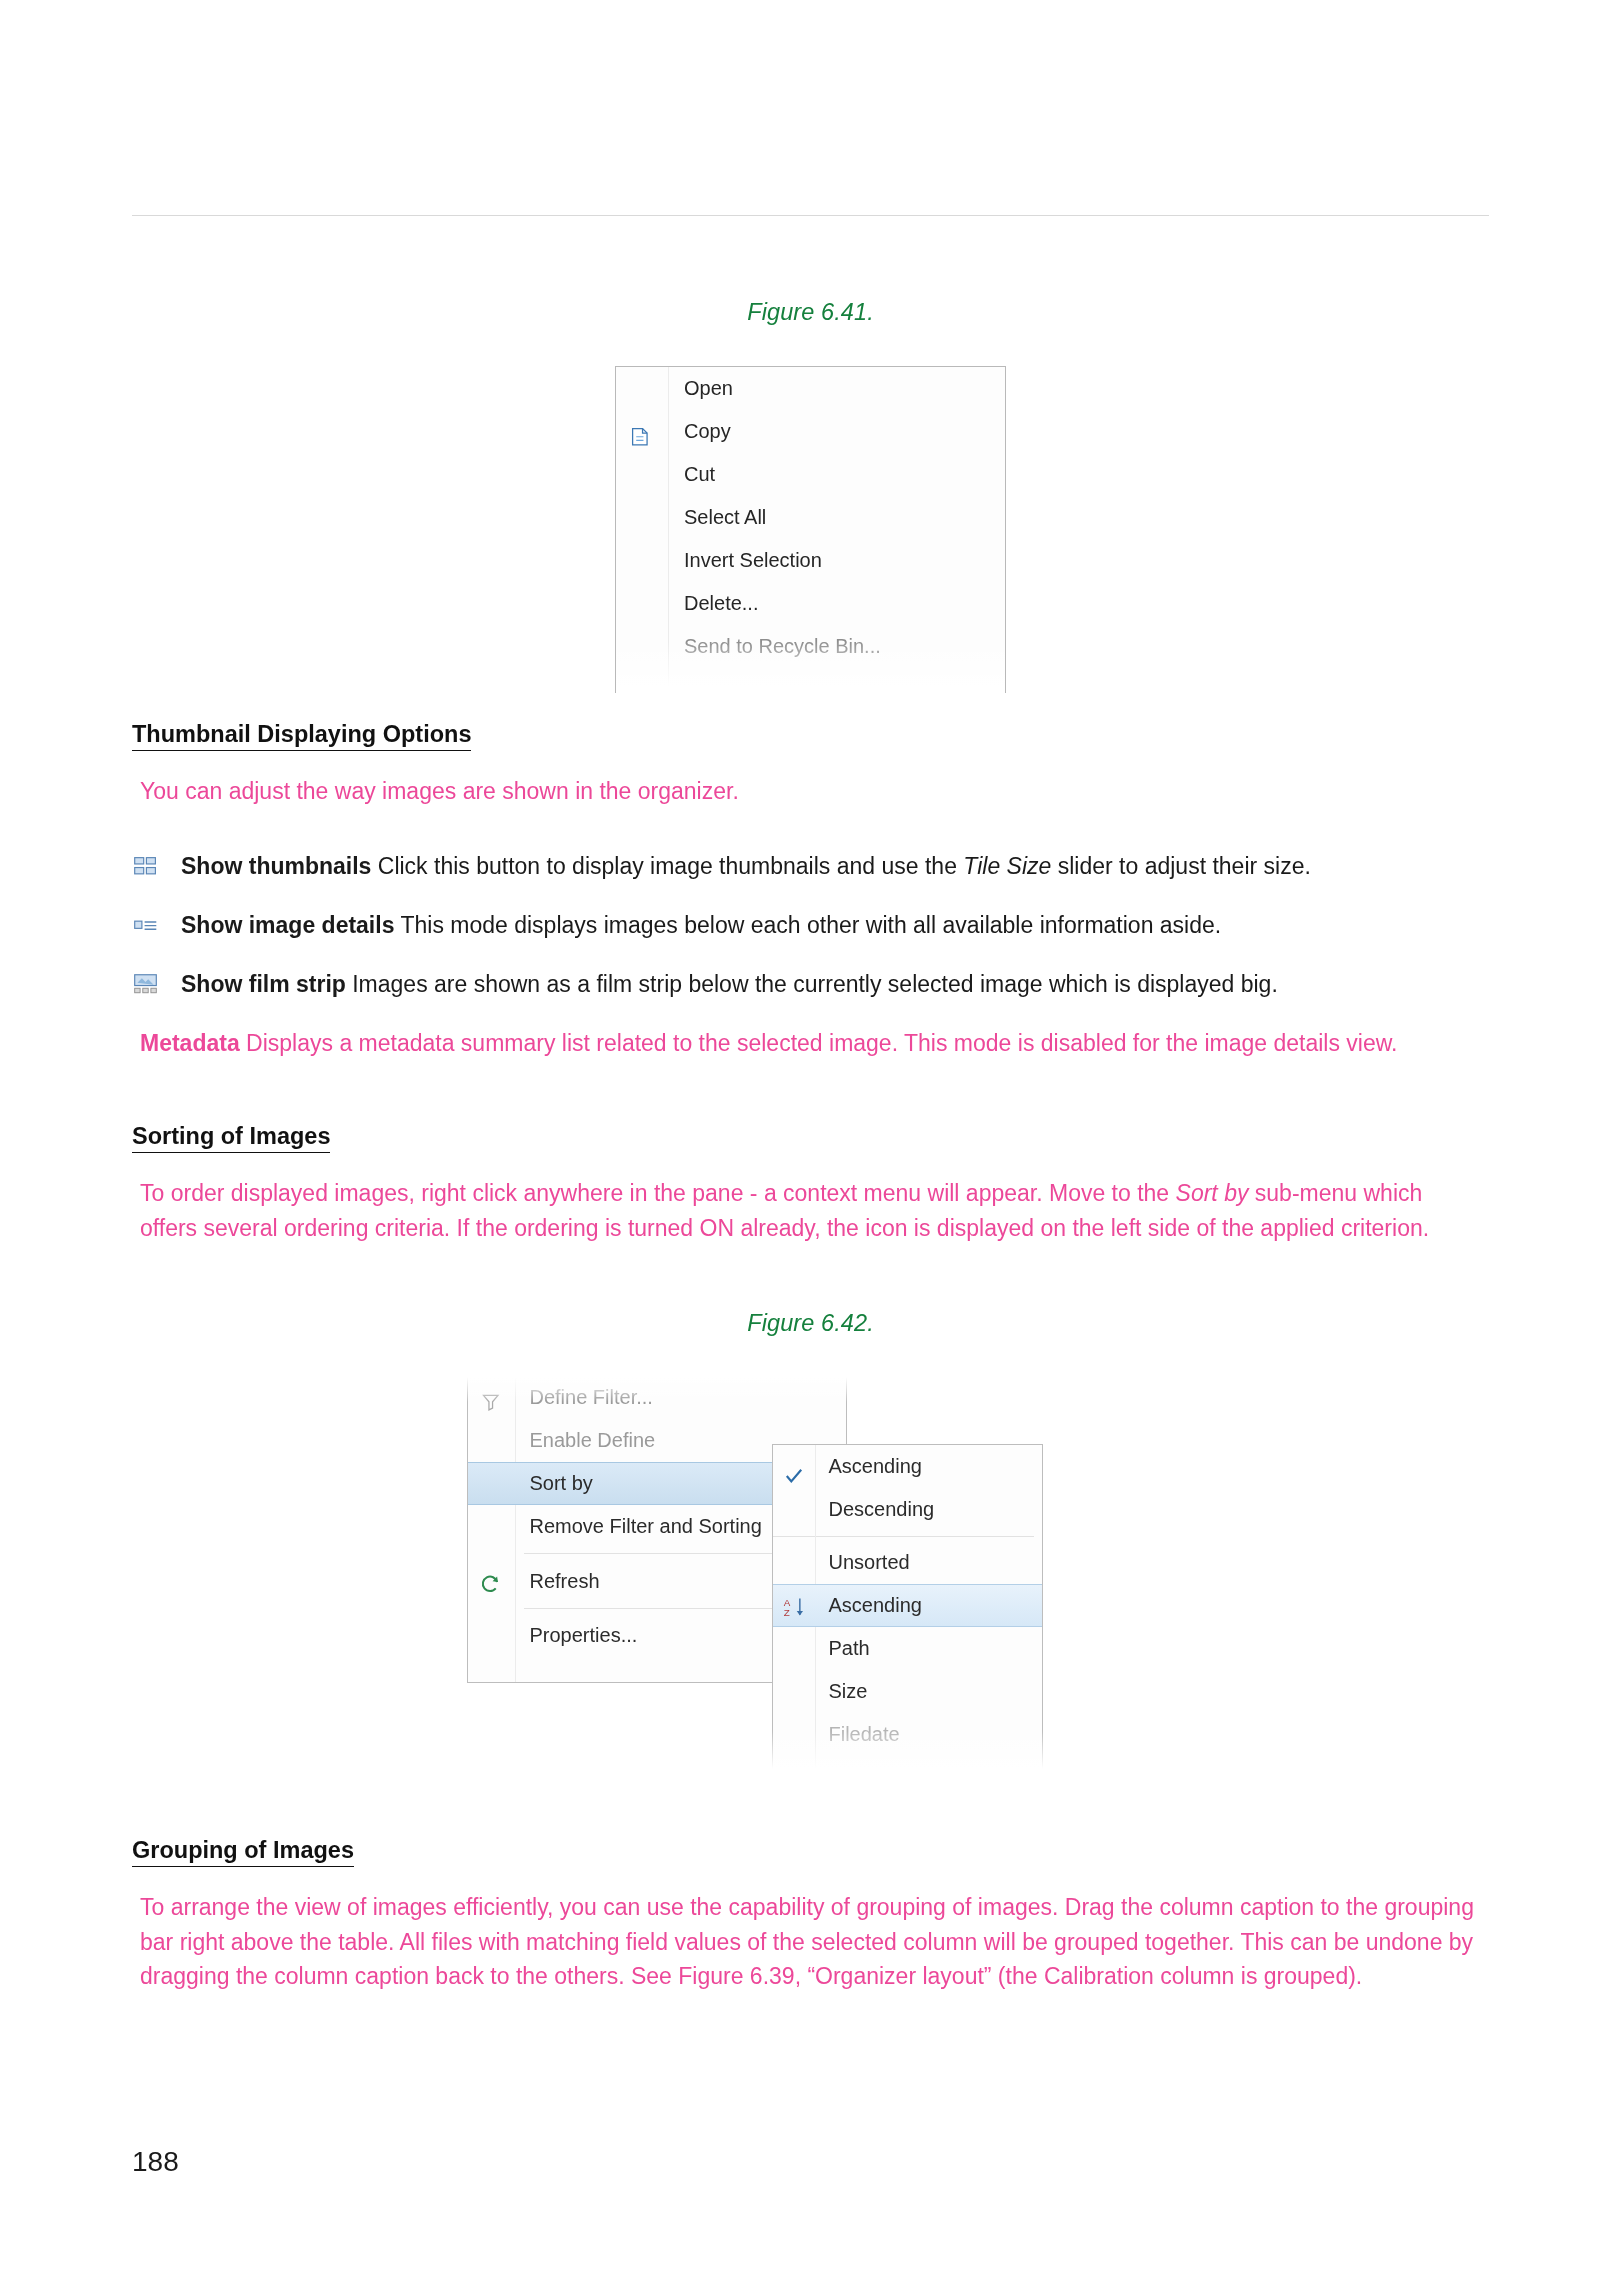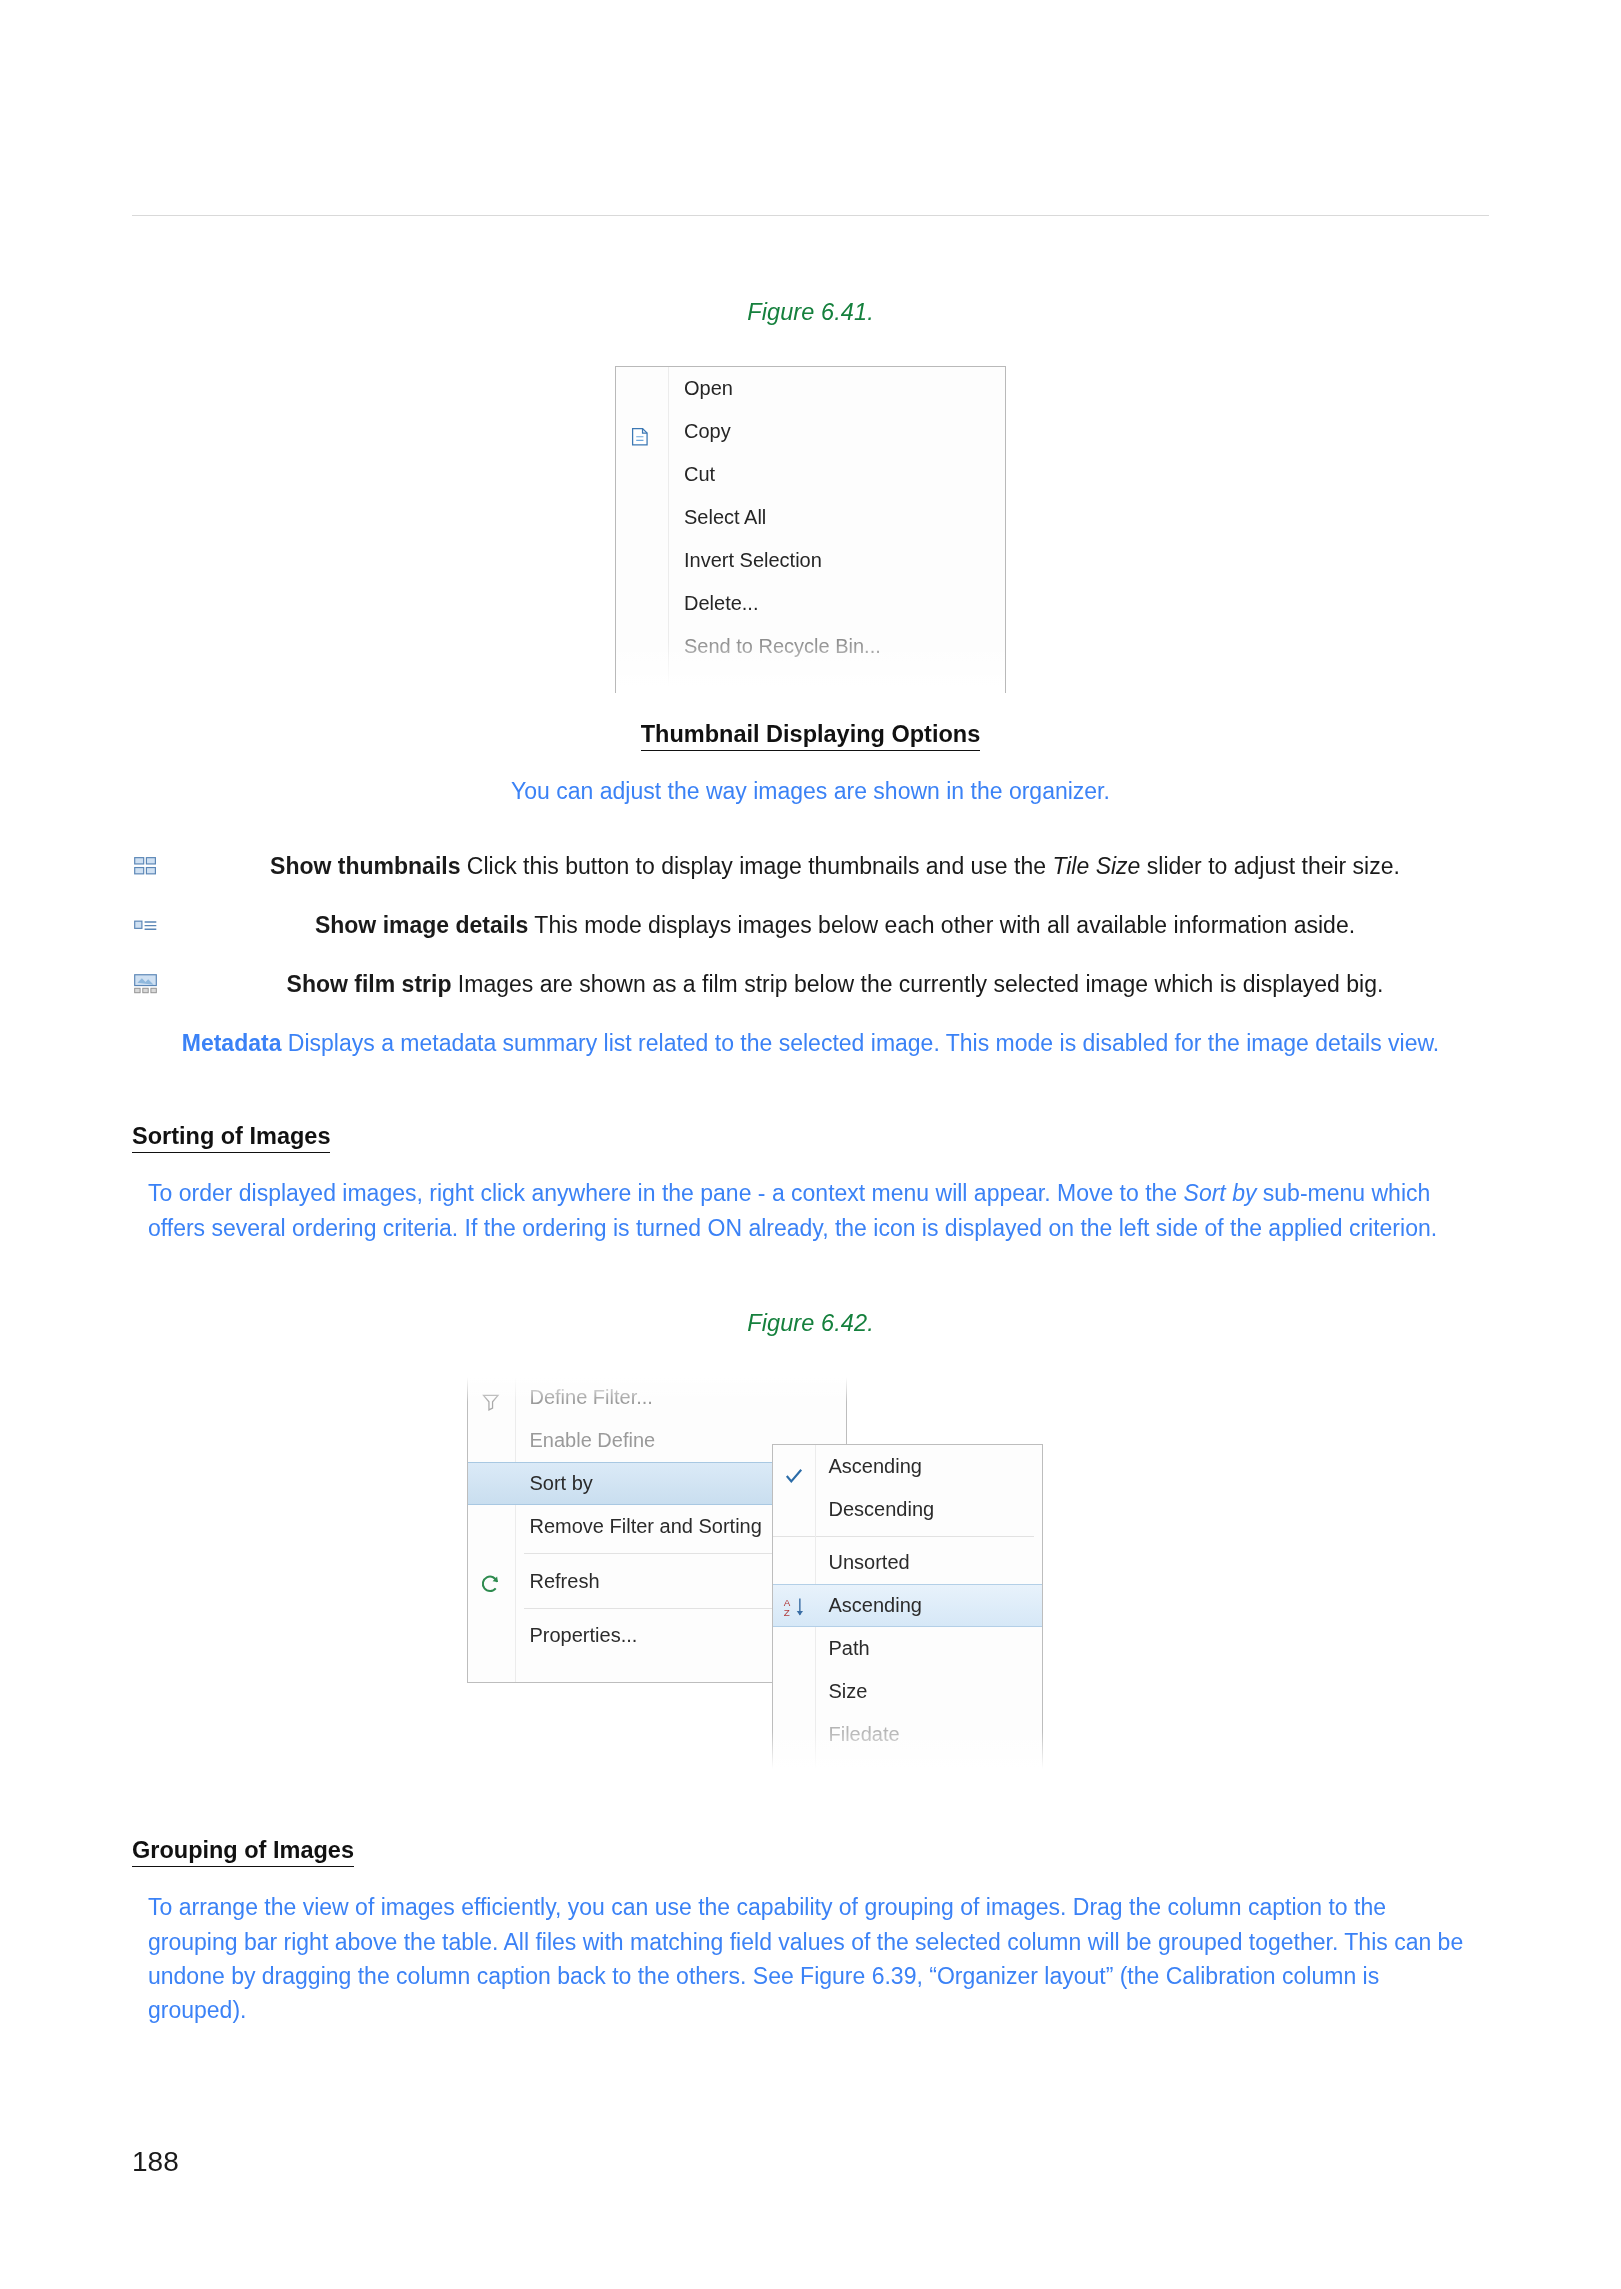--- a/index.html
+++ b/index.html
@@ -95,22 +95,22 @@
     font-weight: bold;
     color: #111;
     display: inline-block;
     border-bottom: 1.8px solid #111;
     padding-bottom: 1.8px;
     line-height: 1.2;
   }
   p.body {
     font-size: 23px;
     line-height: 1.48;
-    color: #3b82f6;
-    margin: 16px;
+    color: #ec4899;
+    margin: 8px;
   }
   .opt-row {
     position: relative;
     font-size: 23px;
     line-height: 1.48;
     color: #1a1a1a;
     padding-left: 49px;
   }
   .opt-row .oicon {
     position: absolute;
@@ -311,21 +311,21 @@
       <div class="m41-item">
         <span>Delete...</span>
       </div>
 
       <div class="m41-item dim">
         <span>Send to Recycle Bin...</span>
       </div>
     </div>
   </div>
 
-  <div style="position:absolute; left:132px; right:132px; top:720px;text-align:center;">
+  <div style="position:absolute; left:132px; right:132px; top:720px;">
     <div class="h-sub">Thumbnail Displaying Options</div>
 
     <p class="body" style="margin-top:23.5px;">You can adjust the way images are shown in the organizer.</p>
 
     <div class="opt-row" style="margin-top:40px;">
       <span class="oicon">
         <svg width="27" height="23.5" viewBox="0 0 30 26">
           <rect x="3" y="4" width="10" height="7" fill="#cfe0f2" stroke="#5b86b6" stroke-width="1.3"></rect>
           <rect x="16" y="4" width="10" height="7" fill="#cfe0f2" stroke="#5b86b6" stroke-width="1.3"></rect>
           <rect x="3" y="15" width="10" height="7" fill="#cfe0f2" stroke="#5b86b6" stroke-width="1.3"></rect>

